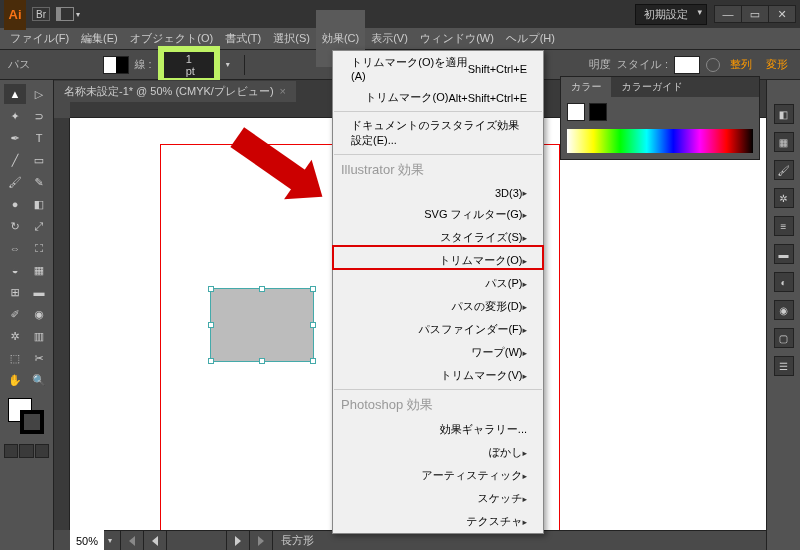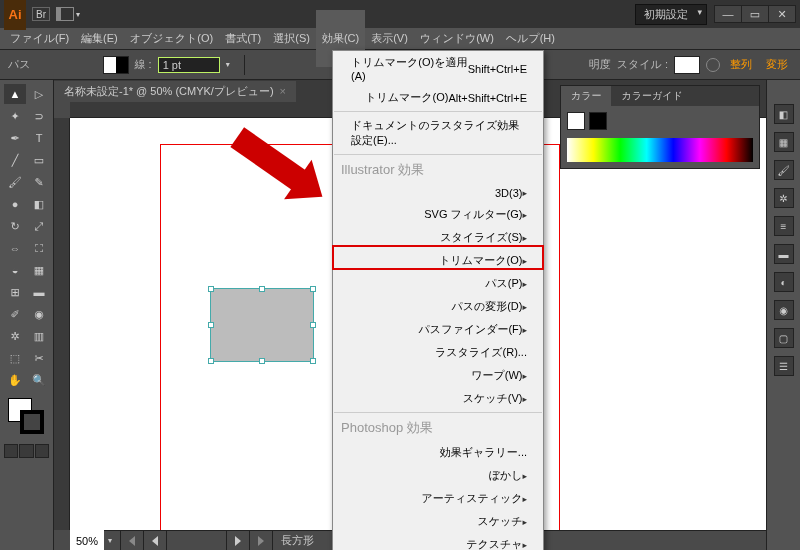--- a/index.html
+++ b/index.html
@@ -16,21 +16,21 @@
 .winbtns{display:flex;margin-left:8px}
 .winbtn{width:28px;height:18px;background:#444;border:1px solid #222;display:flex;align-items:center;justify-content:center;margin-left:-1px}
 .menubar{height:22px;background:#535353;display:flex;align-items:center;padding:0 4px;border-bottom:1px solid #222}
 .menu-item{padding:21px 6px;cursor:default}
 .menu-item.open{background:#5a5a5a}
 .ctrlbar{height:30px;background:#4a4a4a;display:flex;align-items:center;padding:0 8px;border-bottom:1px solid #222;gap:6px}
 .ctrlbar .lbl{color:#bbb}
 .swatch{width:26px;height:18px;border:1px solid #222;display:flex}
 .swatch .wf{width:50%;background:#fff}
 .swatch .bf{width:50%;background:#000}
-.strokein{background:#222;border:1px solid #bef264;padding:1px 4px;width:62px}
+.strokein{background:#222;border:6px solid #bef264;padding:1px 22px;width:62px}
 .divv{width:1px;height:20px;background:#222}
 .txtbtn{color:#ff9a00;padding:0 4px}
 .content{display:flex;height:calc(100% - 80px)}
 .toolbox{width:54px;background:#535353;border-right:1px solid #222;padding:4px}
 .toolgrid{display:grid;grid-template-columns:1fr 1fr;gap:2px}
 .tool{width:22px;height:20px;display:flex;align-items:center;justify-content:center;color:#ccc;background:#535353}
 .tool.sel{background:#3a3a3a;color:#fff}
 .fillstroke{margin-top:8px;position:relative;height:40px}
 .fs-fill{position:absolute;width:24px;height:24px;background:#fff;border:1px solid #000;top:0;left:4px}
 .fs-stroke{position:absolute;width:24px;height:24px;border:4px solid #000;background:#444;top:12px;left:16px}
@@ -54,21 +54,21 @@
 .sb-seg{padding:0 8px;border-left:1px solid #222;height:100%;display:flex;align-items:center}
 .nav-tri{width:0;height:0;border-top:5px solid transparent;border-bottom:5px solid transparent}
 .right-strip{width:34px;background:#535353;border-left:1px solid #222;display:flex;flex-direction:column;align-items:center;padding-top:24px;gap:8px}
 .ricon{width:20px;height:20px;background:#3d3d3d;border:1px solid #222;display:flex;align-items:center;justify-content:center;font-size:10px}
 .dropdown{position:absolute;top:50px;left:332px;width:212px;background:#f0f0f0;border:1px solid #888;box-shadow:2px 2px 6px rgba(0,0,0,.4);color:#000;z-index:100}
 .dd-item{padding:4px 16px 4px 18px;display:flex;justify-content:flex-end;align-items:center;font-size:11px}
 .dd-item .arr{font-size:9px;color:#333}
 .dd-sep{height:1px;background:#ccc;margin:2px 1px}
 .dd-header{padding:4px 8px;color:#999;font-size:13px}
 .dd-highlight{position:absolute;border:2px solid #d00;pointer-events:none}
-.color-panel{position:absolute;top:85px;right:40px;width:200px;background:#535353;border:1px solid #222;z-index:50}
+.color-panel{position:absolute;top:76px;right:40px;width:200px;background:#535353;border:1px solid #222;z-index:50}
 .cp-tabs{display:flex;background:#3a3a3a}
 .cp-tab{padding:3px 10px;font-size:10px}
 .cp-tab.active{background:#535353}
 .cp-swatches{padding:6px;display:flex;gap:4px}
 .cp-sw{width:18px;height:18px;border:1px solid #222}
 .cp-spectrum{height:24px;margin:2px 6px 6px;background:linear-gradient(to right,#fff,#ff0,#0f0,#0ff,#00f,#f0f,#f00,#000)}
 </style>
 </head>
 <body>
 
@@ -274,28 +274,25 @@
       </div>
     <div class="dd-item">
         <span>パスの変形(D)</span>
         <span class="arr">▸</span>
       </div>
     <div class="dd-item">
         <span>パスファインダー(F)</span>
         <span class="arr">▸</span>
       </div>
     <div class="dd-item">
-        <span>ラスタライズ(R)...</span>
-      </div>
-    <div class="dd-item">
         <span>ワープ(W)</span>
         <span class="arr">▸</span>
       </div>
     <div class="dd-item">
-        <span>スケッチ(V)</span>
+        <span>トリムマーク(V)</span>
         <span class="arr">▸</span>
       </div>
     <div class="dd-sep"></div>
     <div class="dd-header">Photoshop 効果</div>
     <div class="dd-item">
         <span>効果ギャラリー...</span>
       </div>
     <div class="dd-item">
         <span>ぼかし</span>
         <span class="arr">▸</span>

